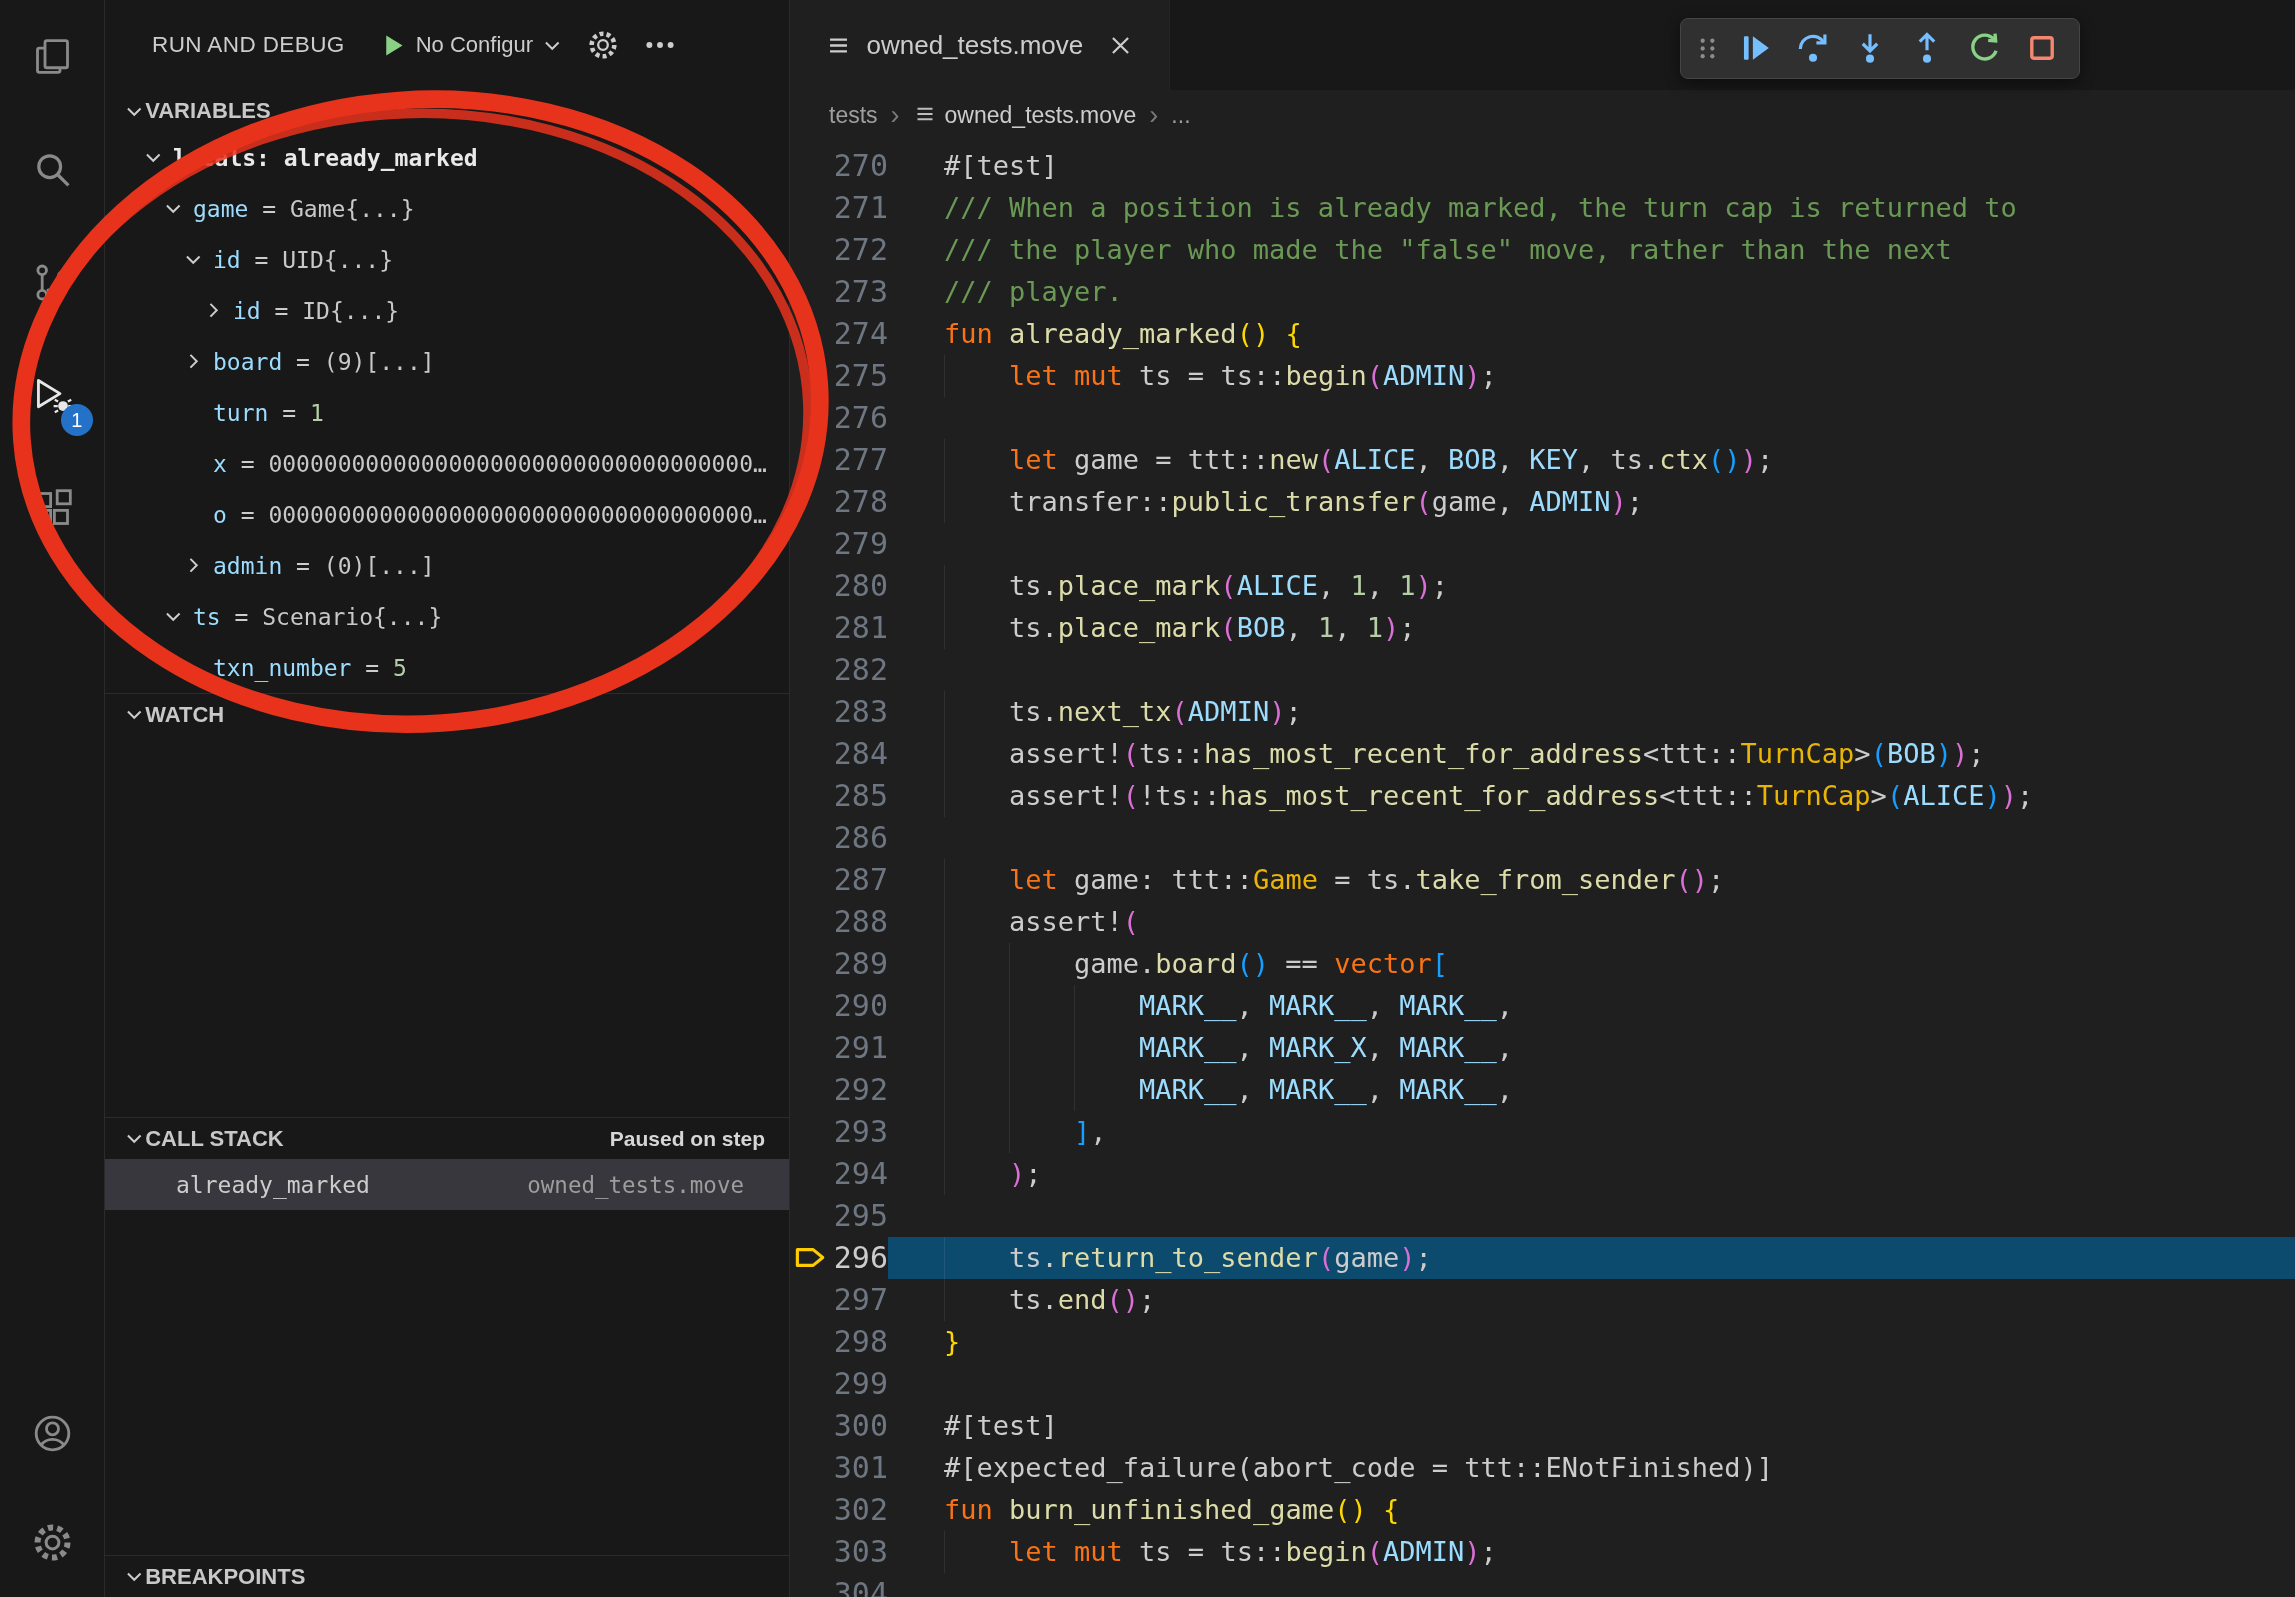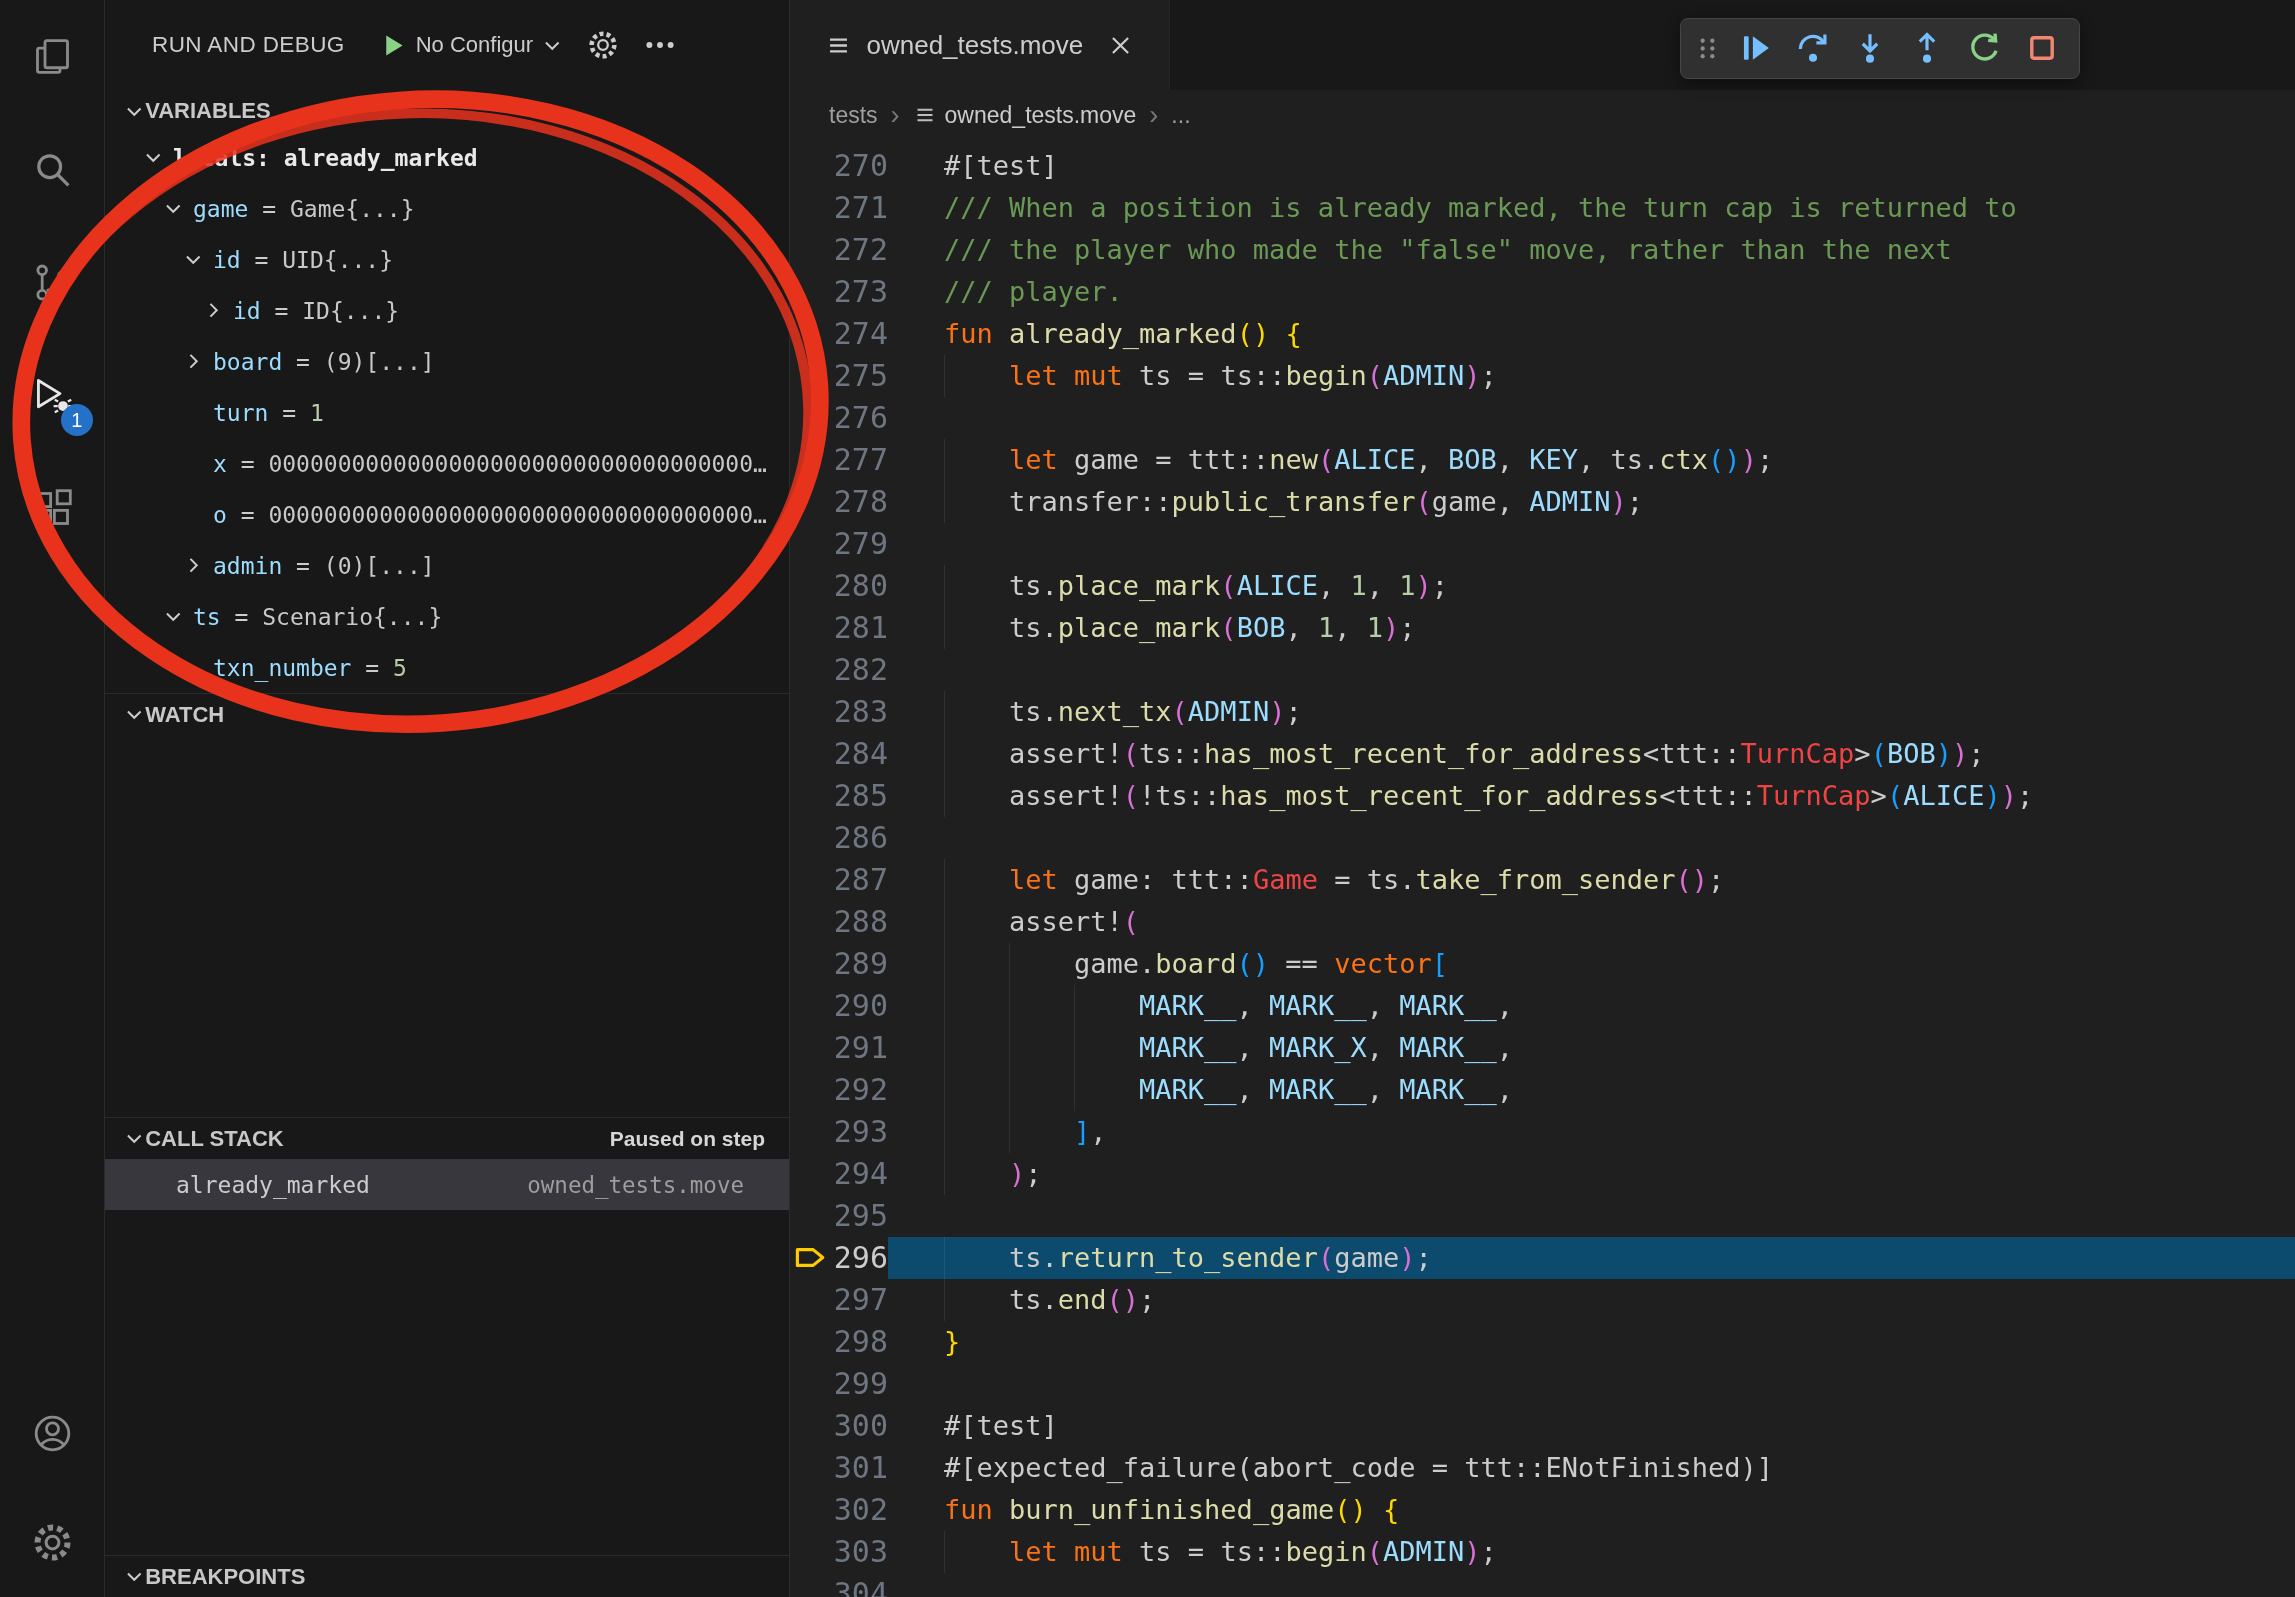--- a/index.html
+++ b/index.html
@@ -59,37 +59,37 @@
   .tabbar{height:90px;flex:none;background:#181818;display:flex;align-items:stretch}
   .tabs-wrap{display:flex}
   .tab{display:flex;align-items:center;gap:14.5px;padding:0 35px;font-size:26px;color:#969696;
     background:#181818;border-right:0.8px solid #242424;cursor:pointer;white-space:nowrap}
   .tab .icon{width:27px;height:27px}
   .tab.active{background:#1f1f1f;color:#cccccc}
   .tab-close{width:27px;height:27px;color:#cccccc;margin-left:9.7px;cursor:pointer}
 
   .breadcrumbs{height:50px;flex:none;display:flex;align-items:center;gap:13px;padding-left:39px;
     font-size:23px;color:#9f9f9f}
-  .bc-item{display:flex;align-items:center;gap:8px;cursor:pointer}
+  .bc-item{display:flex;gap:8px;cursor:pointer}
   .bc-item .icon{width:24px;height:24px;color:#bdbdbd}
   .bc-item.current{color:#cccccc}
   .bc-sep{color:#7a7a7a;font-size:27px;line-height:1}
 
   .code{flex:1;overflow:hidden;padding-top:4.8px;font-family:"DejaVu Sans Mono",monospace;
     font-size:27px;line-height:42px}
   .line{display:flex;height:42px}
   .glyph{width:40px;flex:none;display:flex;align-items:center;justify-content:center}
   .glyph svg{width:35px;height:29px}
   .lnum{width:58px;flex:none;text-align:right;color:#6e7681;font-size:30px}
   .line.current .lnum{color:#cccccc}
   .ltext{flex:1;min-width:0;padding-left:56px;white-space:pre}
   .line.current .ltext{background:#0c4a6e}
   .ig{display:inline-block;width:4ch;border-left:0.8px solid rgba(255,255,255,.08);white-space:pre}
   .tk-d{color:#cccccc}.tk-k{color:#f97316}.tk-f{color:#dcdcaa}.tk-c{color:#6a9955}
-  .tk-v{color:#9cdcfe}.tk-t{color:#ef4444}.tk-n{color:#b5cea8}
+  .tk-v{color:#9cdcfe}.tk-t{color:#eab308}.tk-n{color:#b5cea8}
   .tk-b1{color:#ffd700}.tk-b2{color:#da70d6}.tk-b3{color:#179fff}
 
   
   .debug-toolbar{position:absolute;left:1680px;top:17.7px;height:61px;z-index:40;
     display:flex;align-items:center;gap:6.4px;padding:0 11.3px;background:#303031;
     border:0.8px solid #454545;border-radius:8px;box-shadow:0 4.8px 14.5px rgba(0,0,0,.45)}
   .dt-grip{width:31px;height:37px;color:#8c8c8c;cursor:grab}
   .dt-buttons{display:flex;align-items:center;gap:6.4px}
   .dt-btn{width:51px;height:51px;display:flex;align-items:center;justify-content:center;
     border-radius:6.4px;cursor:pointer}

